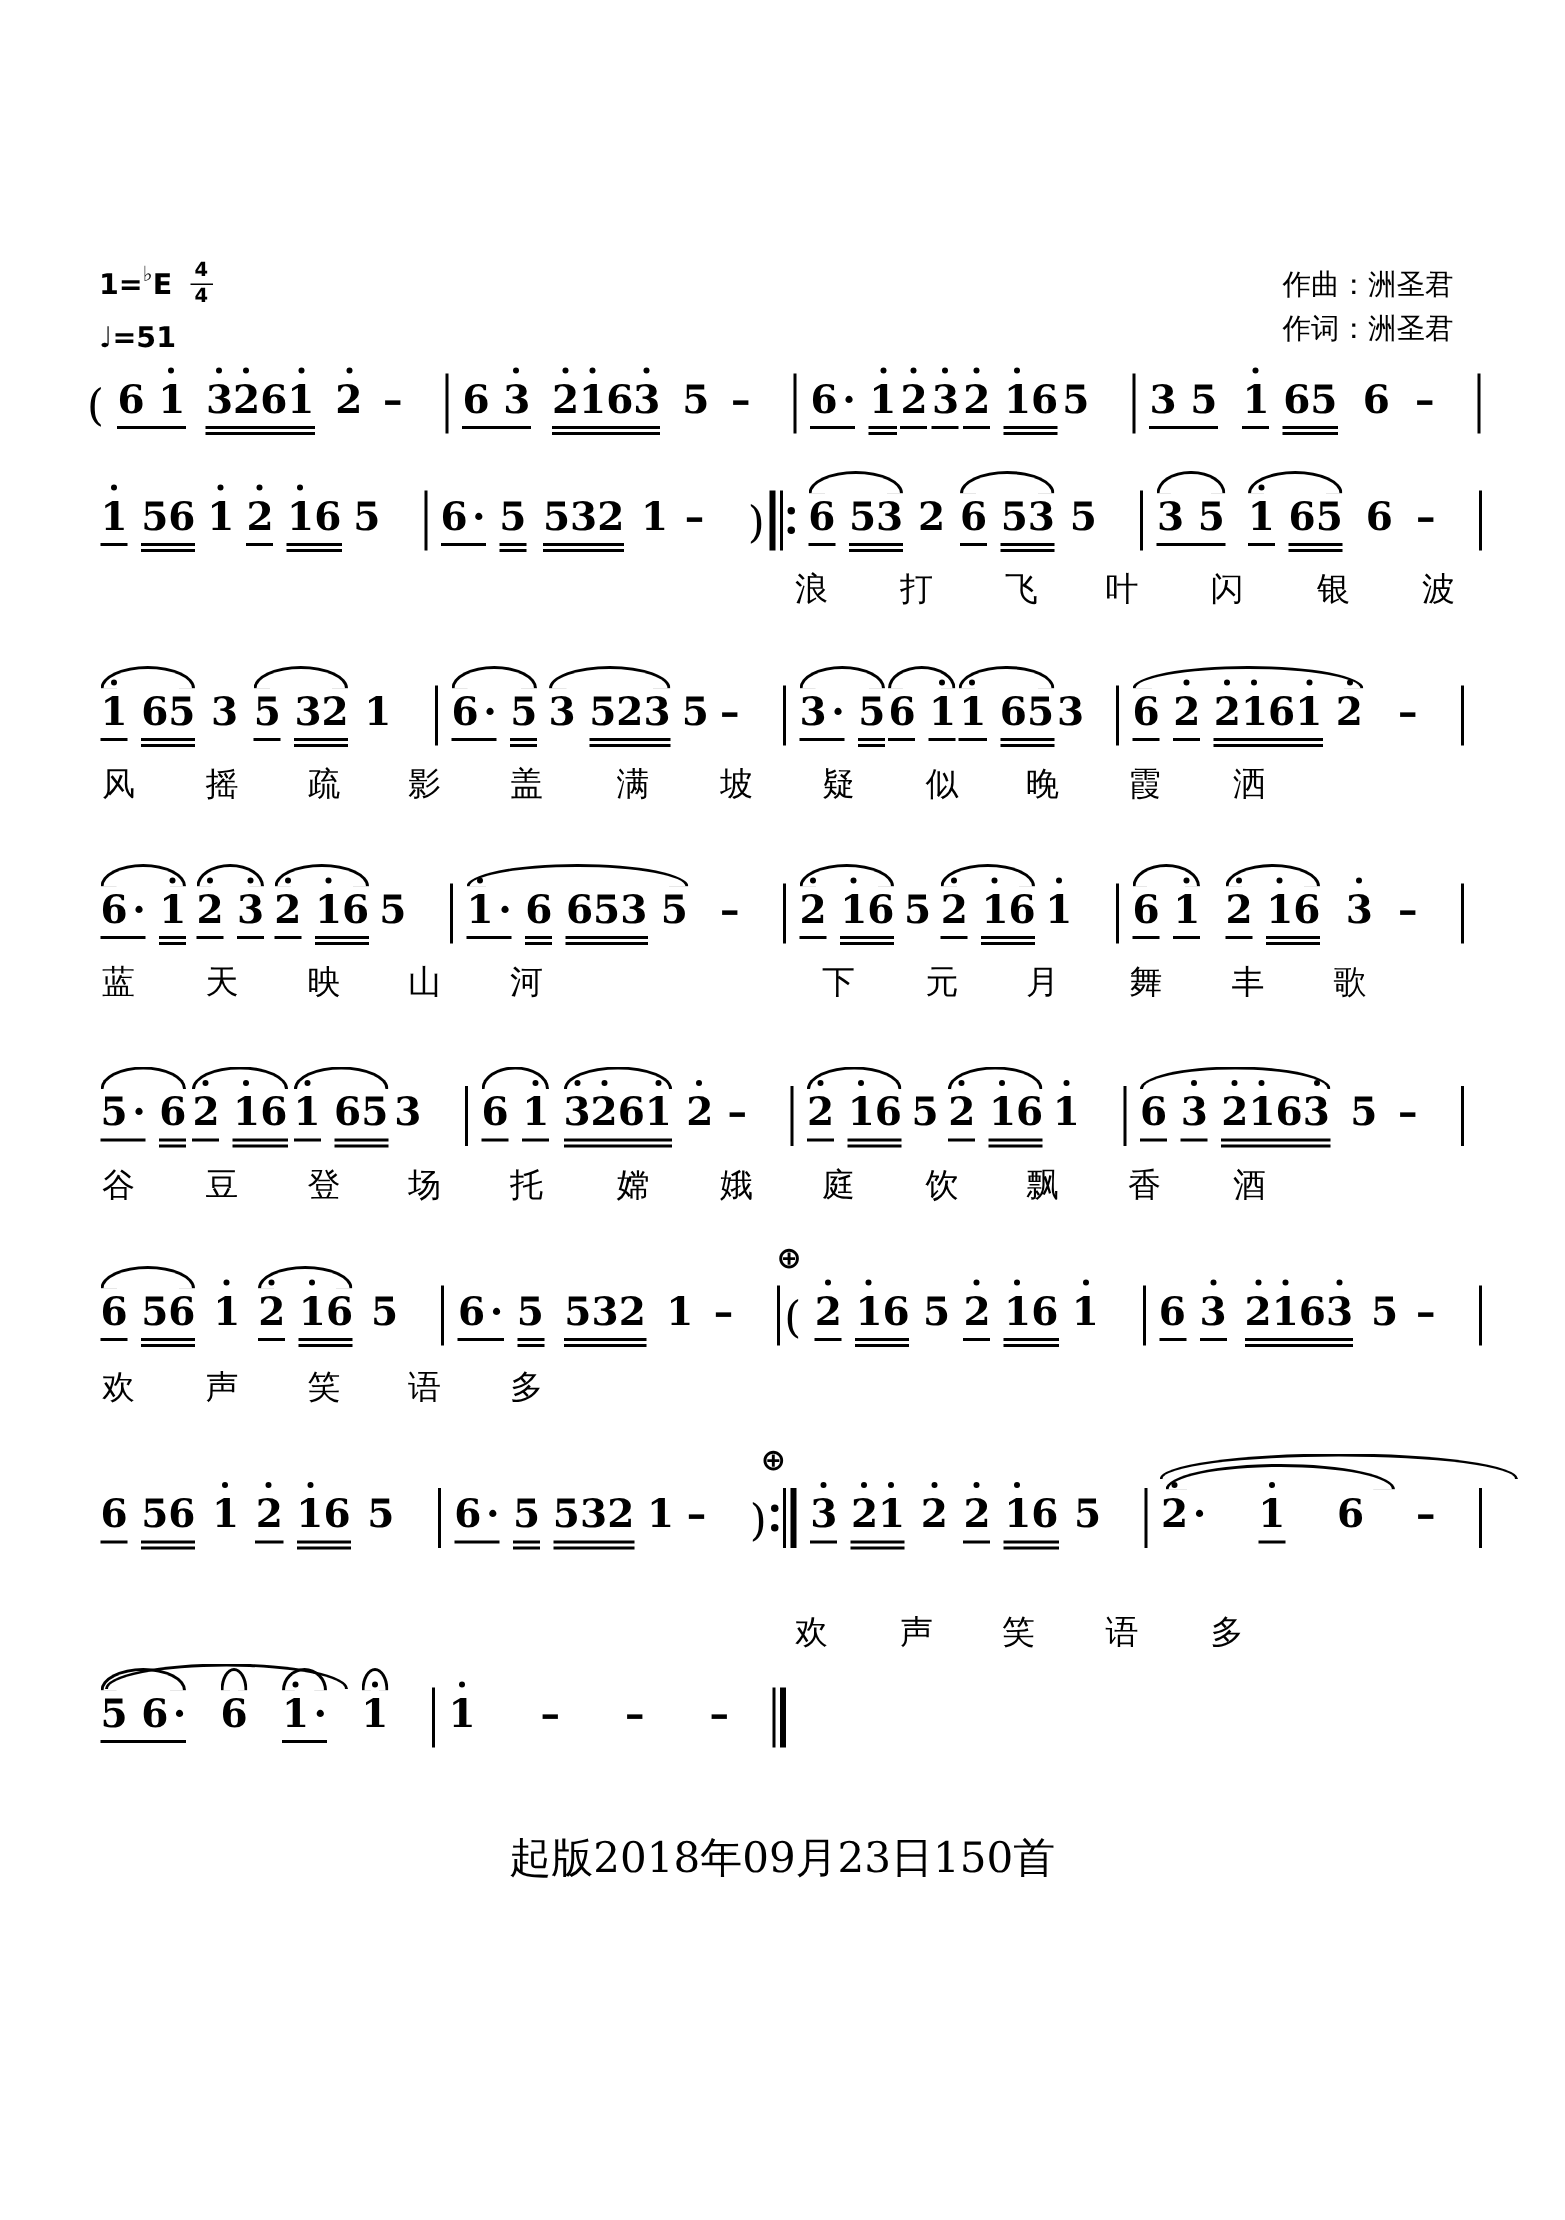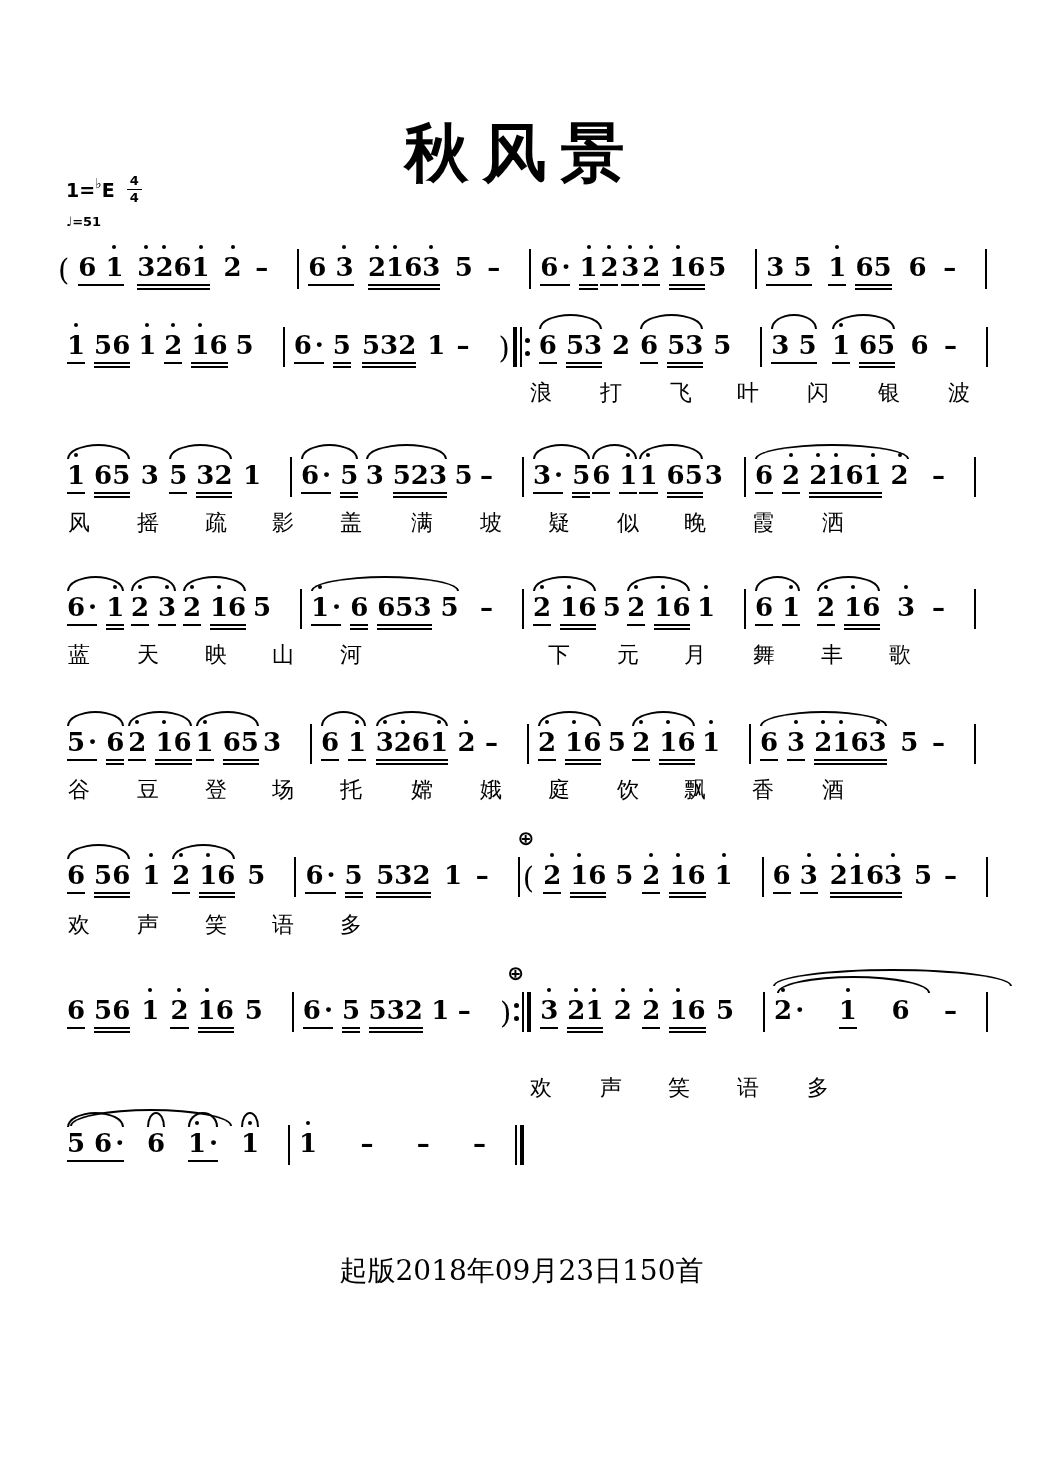--- a/index.html
+++ b/index.html
@@ -8,21 +8,21 @@
   .title{position:absolute;top:110px;left:0;width:100%;text-align:center;
          font-size:64px;font-weight:bold;letter-spacing:14px;}
   .keyblock{position:absolute;left:66px;top:174px;font-family:"DejaVu Sans",sans-serif;
             font-weight:bold;font-size:19px;}
   .keyline{display:flex;align-items:center;}
   .flat{font-size:14px;position:relative;top:-7px;}
   .frac{display:inline-flex;flex-direction:column;align-items:center;font-size:13px;
         line-height:1.1;margin-left:12px;font-weight:bold;}
   .frac .tnum{border-bottom:1px solid #000;padding:0 3px 1px;}
   .frac .bnum{padding-top:1px;}
-  .tempo{font-size:13px;margin-top:8px;font-weight:bold;}
+  .tempo{font-size:19px;margin-top:8px;font-weight:bold;}
   .credits{position:absolute;left:855px;top:176px;font-size:19px;line-height:1.55;
            font-family:"DejaVu Serif",serif;}
   .score{position:absolute;left:0;top:0;width:100%;height:100%;}
   .system{position:absolute;left:58px;width:930px;}
   .notesrow{display:flex;align-items:flex-start;}
   .measure{position:relative;display:flex;justify-content:space-between;align-items:flex-start;
            box-sizing:border-box;padding:30px 28px 0 8px;}
   .unit{position:relative;display:inline-flex;gap:7px;}
   .grp{position:relative;display:inline-flex;align-items:flex-start;padding:0 1px 9px;}
   .n,.augdot,.dash{font-size:26px;line-height:30px;font-weight:bold;display:inline-block;
@@ -46,41 +46,44 @@
   .bar{width:2px;height:40px;background:#000;}
   .bar.thick{width:4px;}
   .rdots{display:flex;flex-direction:column;justify-content:center;gap:8px;height:40px;}
   .rdots i{width:5px;height:5px;border-radius:50%;background:#000;display:block;}
   .coda{position:absolute;top:-4px;left:50%;transform:translateX(-50%);font-size:20px;
         font-weight:bold;font-family:"DejaVu Sans",sans-serif;}
   .paren{font-size:29px;line-height:42px;font-weight:normal;}
   .prewrap{padding-top:27px;}
   .lyric{position:absolute;font-size:22px;font-family:"DejaVu Sans",sans-serif;}
   .footer-line{position:absolute;left:0;width:100%;text-align:center;font-size:28px;}
-  .f1{top:1252px;} .f2{top:1278px;}
+  .f1{top:1220px;} .f2{top:1278px;}
 </style>
 </head>
 <body>
 
 <div class="page">
-  <div class="title">秋风景</div>
 
   <div class="keyblock">
     <div class="keyline">
       <span>1=</span>
         <span class="flat">♭</span>
         <span>E</span>
       <span class="frac">
         <span class="tnum">4</span>
         <span class="bnum">4</span>
       </span>
     </div>
     <div class="tempo">♩=51</div>
   </div>
 
+  <div class="credits">
+    <div>作曲：洲圣君</div>
+    <div>作词：洲圣君</div>
+  </div>
 
   <div class="score">
       <div class="system" style="top: 222px;">
         <div class="notesrow">
           <span class="barwrap prewrap">
             <span class="paren">(</span>
           </span>
           <div class="measure" style="width: 228px;">
             <span class="unit">
               <span class="grp u1">

